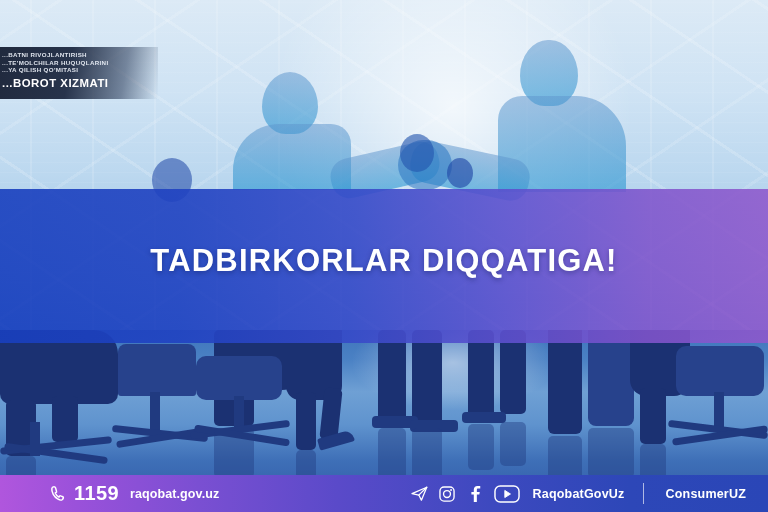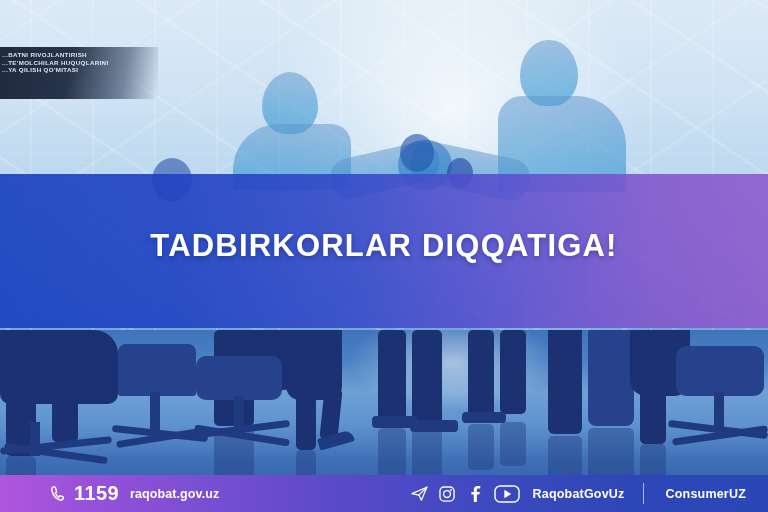--- a/index.html
+++ b/index.html
@@ -232,21 +232,21 @@
     margin-top: 2px;
     white-space: nowrap;
     color: #ffffff;
     text-transform: uppercase;
   }
 
   
   .banner {
     position: absolute;
     left: 0; right: 0;
-    top: 174px;
+    top: 189px;
     height: 154px;
     background: linear-gradient(93deg,
       rgba(24,63,190,0.90) 0%,
       rgba(32,66,193,0.90) 24%,
       rgba(54,74,200,0.90) 46%,
       rgba(93,80,206,0.89) 66%,
       rgba(128,84,204,0.88) 84%,
       rgba(143,88,204,0.88) 100%);
     display: flex;
     flex-direction: column;
@@ -415,20 +415,21 @@
     <div class="dark reflection" style="left:640px; top:114px; width:26px; height:46px; border-radius:5px;"></div>
     <div class="dark reflection" style="left:6px; top:126px; width:30px; height:46px; border-radius:5px;"></div>
     <div class="dark reflection" style="left:214px; top:98px; width:40px; height:50px; border-radius:5px;"></div>
   </div>
 
   <div class="logo-plate">
     <div class="logo-lines">
       <div class="logo-small">...BATNI RIVOJLANTIRISH</div>
       <div class="logo-small">...TE'MOLCHILAR HUQUQLARINI</div>
       <div class="logo-small">...YA QILISH QO'MITASI</div>
+      <div class="logo-big">...BOROT XIZMATI</div>
     </div>
   </div>
 
   <div class="banner">
     <div class="headline headline-uz">TADBIRKORLAR DIQQATIGA!</div>
   </div>
 
   <div class="footer">
 
     <div class="footer-left">

